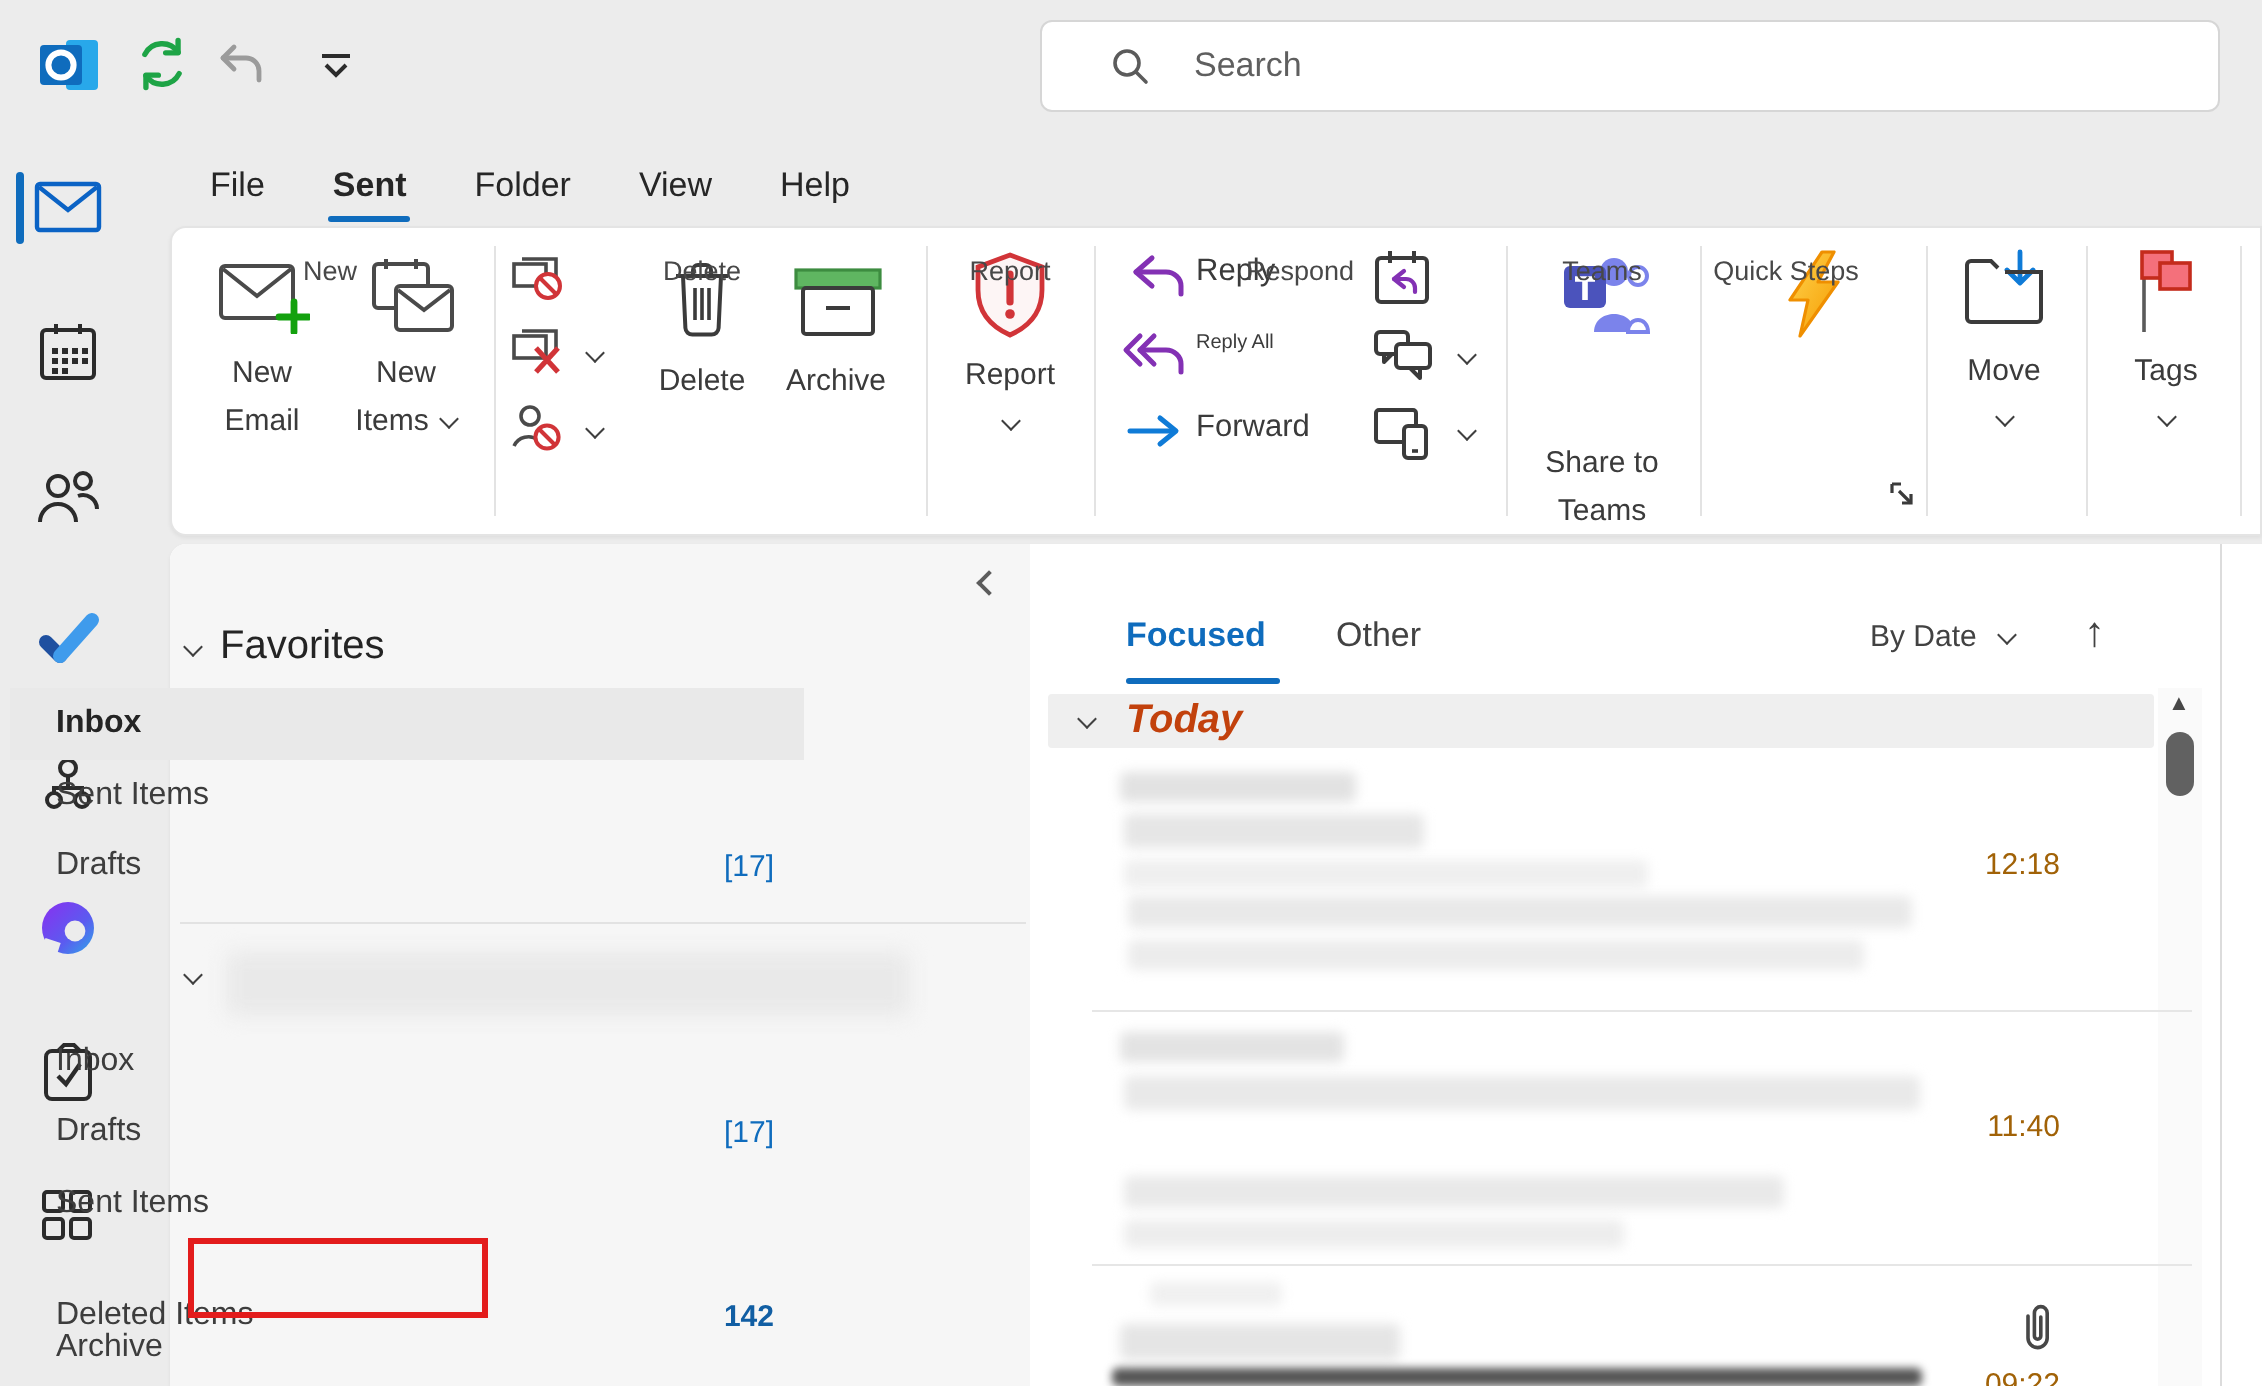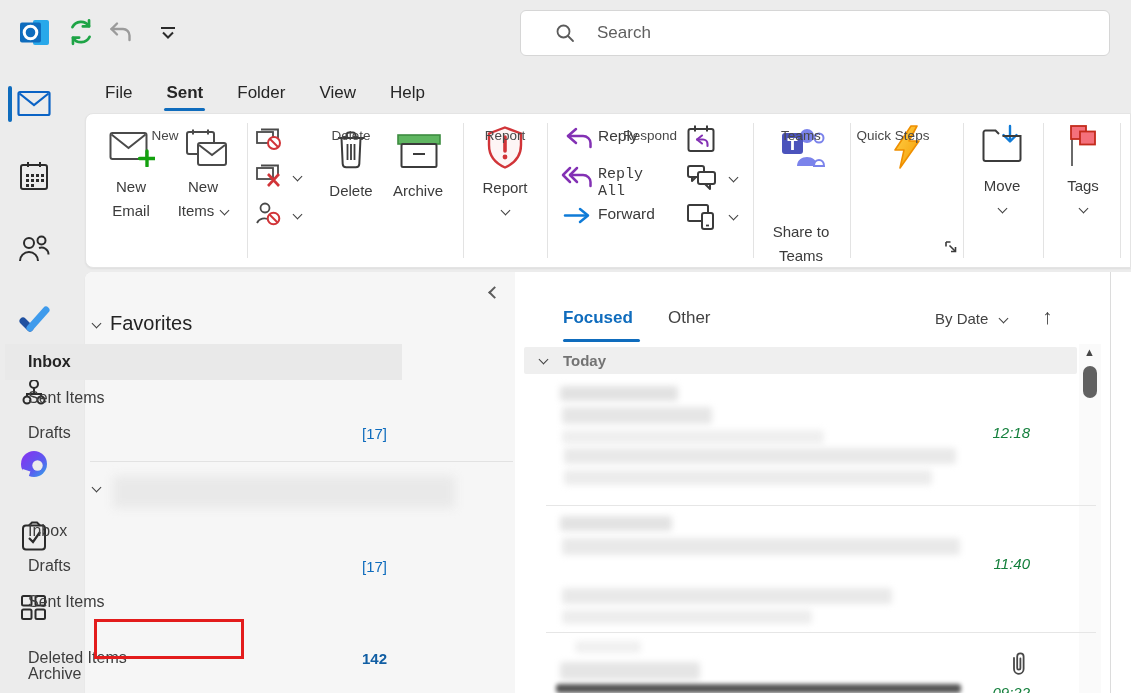--- a/index.html
+++ b/index.html
@@ -38,22 +38,22 @@
   .folder-row.sel{background:#e9e9e9;font-weight:700;color:#242424;}
   .sec-head{position:absolute;display:flex;align-items:center;gap:10px;font-size:20px;color:#242424;}
   .divider-h{position:absolute;height:1px;background:#e2e2e2;}
   
   .tab{position:absolute;font-size:17px;}
   .tab.active{color:#0f6cbd;font-weight:600;}
   .tab.idle{color:#424242;}
   .tab-underline{position:absolute;height:3px;background:#0f6cbd;border-radius:2px;}
   .todaybar{left:524px;top:347px;width:553px;height:27px;background:#efefef;border-radius:2px;
             display:flex;align-items:center;gap:16px;padding-left:16px;box-sizing:border-box;}
-  .todaybar b{font-size:15px;color:#737373;}
-  .msg-time{position:absolute;width:46px;text-align:right;font-size:15px;color:#15803d;font-style:italic;}
+  .todaybar b{font-size:20px;color:#c2410c;font-style:italic;}
+  .msg-time{position:absolute;width:46px;text-align:right;font-size:15px;color:#a16207;}
   .redact{position:absolute;border-radius:3px;filter:blur(3px);background:#e7e7e7;}
   .anno-box{left:94px;top:619px;width:150px;height:40px;border:3px solid #e31c1c;box-sizing:border-box;z-index:5;}
   .scroll-col{left:1079px;top:344px;width:22px;height:349px;background:#fafafa;}
   .scroll-thumb{position:absolute;left:4px;top:22px;width:14px;height:32px;background:#616161;border-radius:7px;}
   .vline{position:absolute;width:1px;background:#dcdcdc;}
   .rightstrip{left:1111px;top:272px;width:20px;height:421px;background:#fff;}
 </style>
 </head>
 <body>
 
@@ -306,21 +306,21 @@
 <div class="abs" style="left:561px;top:165px;width:105px;height:24px;">
   <span style="position:absolute;left:0;top:1px;">
       <svg width="32" height="22" viewBox="0 0 32 22">
         <g fill="none" stroke="#8331b4" stroke-width="2.5" stroke-linecap="round" stroke-linejoin="round">
           <path d="M9 2 L2 9 L9 16"></path>
           <path d="M16 2 L9 9 L16 16"></path>
           <path d="M9 9 H22 a7.5 7 0 0 1 7.5 7 V20"></path>
         </g>
       </svg>
     </span>
-  <span style="position:absolute;left:37px;top:1px;font-size:15px;color:#3b3b3b;font-family:Liberation Mono, monospace;">Reply All</span>
+  <span style="position:absolute;left:37px;top:1px;font-size:10px;color:#3b3b3b;">Reply All</span>
 </div>
 <div class="abs" style="left:563px;top:204px;width:100px;height:24px;">
   <span style="position:absolute;left:0;top:3px;">
       <svg width="28" height="17" viewBox="0 0 28 17">
         <g fill="none" stroke="#0f7bd7" stroke-width="2.5" stroke-linecap="round" stroke-linejoin="round">
           <path d="M2 8.5 H24"></path>
           <path d="M17 2 L25 8.5 L17 15"></path>
         </g>
       </svg>
     </span>

